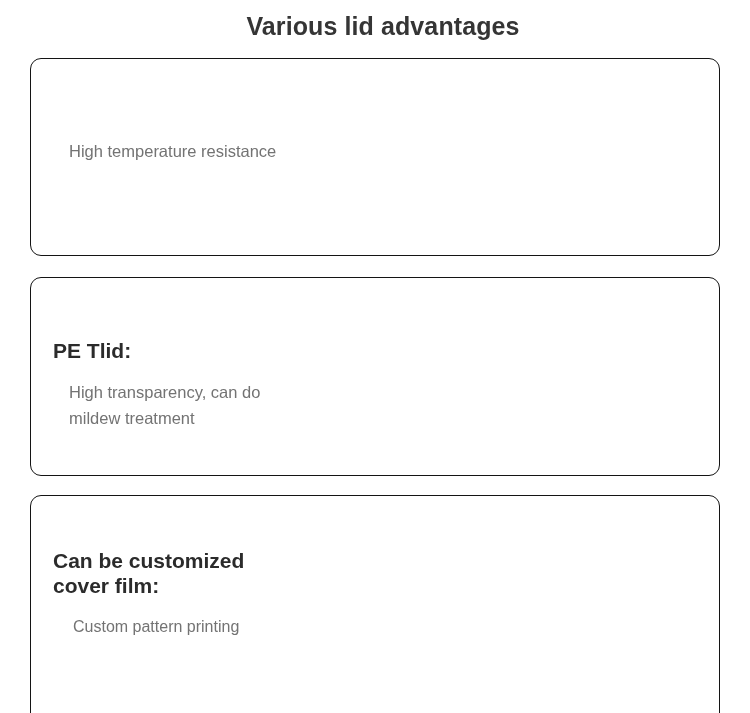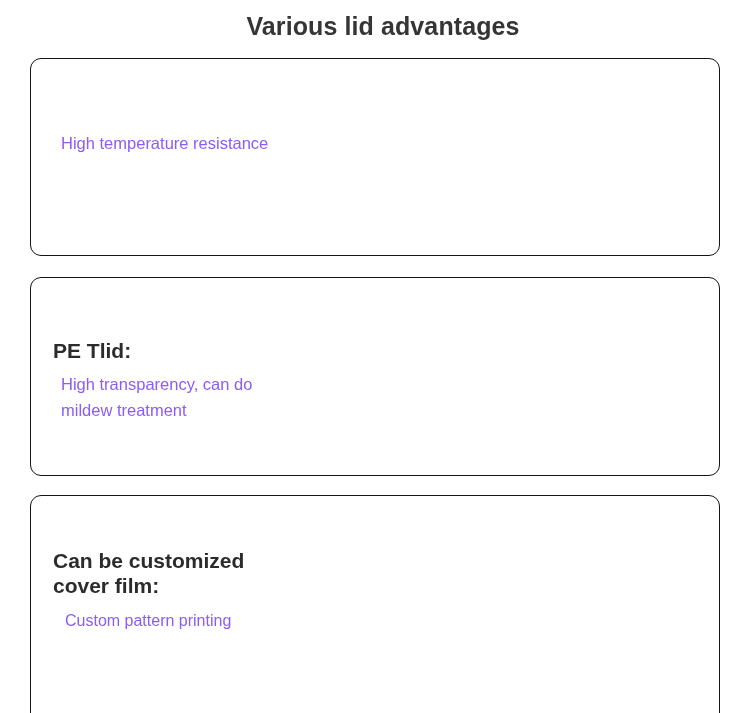--- a/index.html
+++ b/index.html
@@ -59,23 +59,23 @@
     color: #2b2b2b;
     line-height: 25px;
     margin: 0 0 4px 0;
     white-space: pre-line;
   }
   .card-3 .card-heading { margin-bottom: 10px; }
 
   .card-sub {
     font-size: 16.5px;
     font-weight: normal;
-    color: #8b5cf6;
+    color: #737373;
     line-height: 26px;
-    margin: 8px;
+    margin: 16px;
     white-space: pre-line;
   }
   .card-3 .card-sub { font-size: 16px; padding-left: 4px; }
 
   
   .products {
     position: absolute;
     top: 0;
     right: 0;
     height: 100%;

